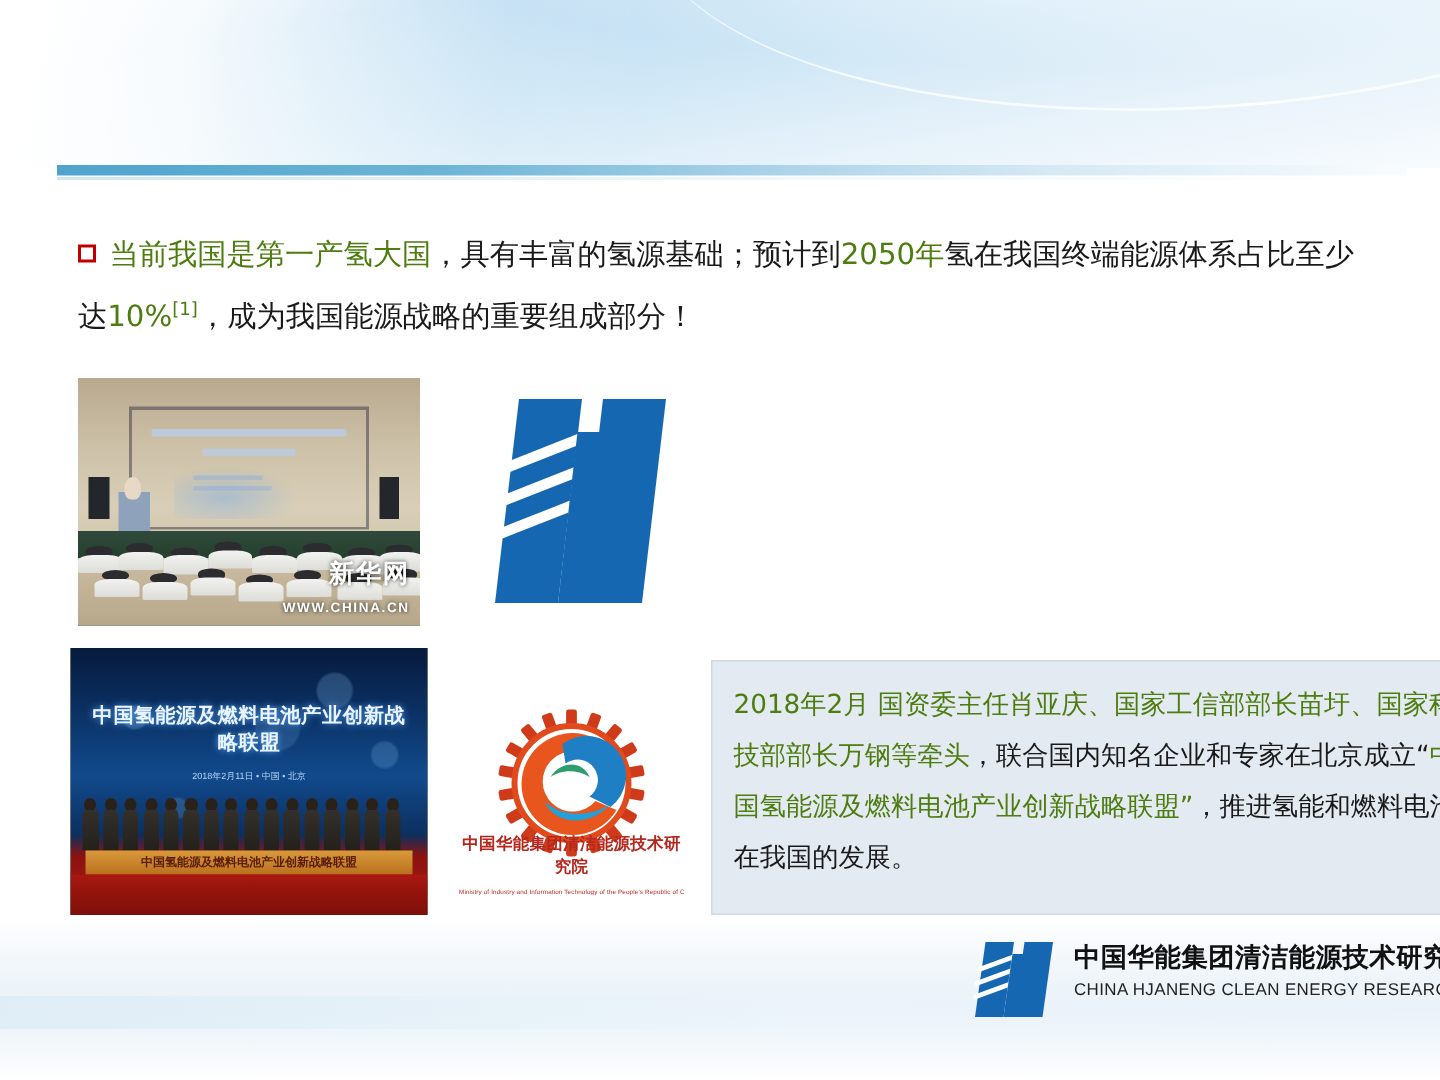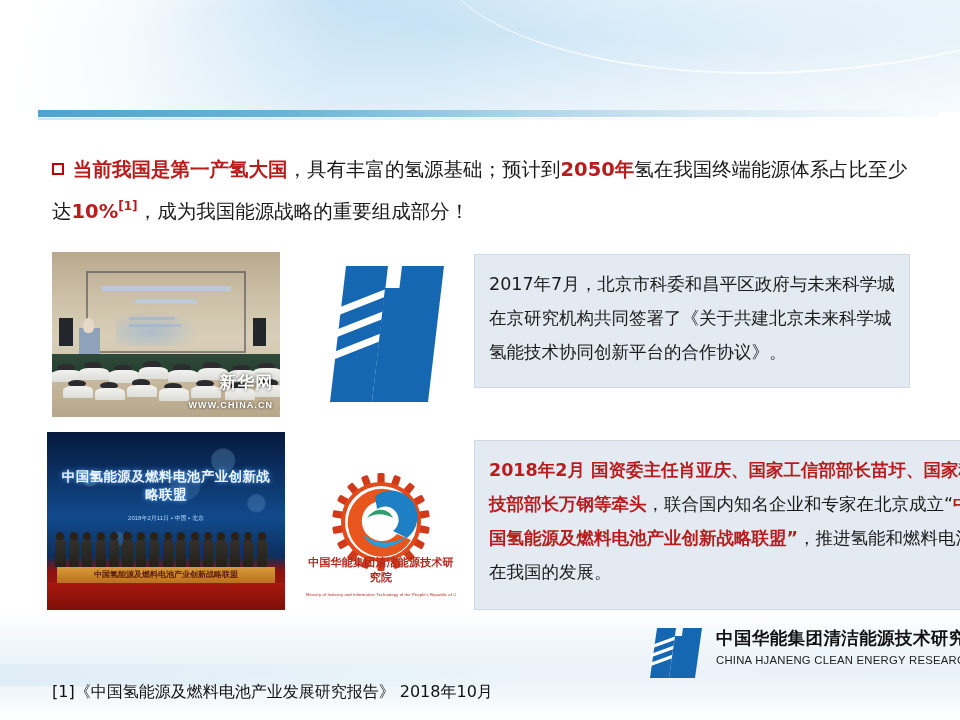--- a/index.html
+++ b/index.html
@@ -63,21 +63,21 @@
   .bullet-block {
     position: absolute; left: 52px; top: 152px; width: 860px;
     font-family: "DejaVu Sans", "Liberation Sans", sans-serif;
     font-size: 19.5px; line-height: 36px; color: #1a1a1a;
   }
   .bullet-sq {
     display: inline-block; width: 12px; height: 12px;
     border: 2.5px solid #c00000; margin-right: 9px;
     position: relative; top: -1px;
   }
-  .red { color: #b91c1c; font-weight: bold; }
+  .red { color: #4d7c0f; }
   .sup { font-size: 0.62em; vertical-align: super; }
 
   
   .photo {
     position: absolute; overflow: hidden; background: #111;
   }
   .photo-1 { left: 52px; top: 252px; width: 228px; height: 165px; }
   .photo-2 { left: 47px; top: 432px; width: 238px; height: 178px; }
 
   
@@ -347,30 +347,26 @@
         <path d="M 26,-22 A 34 34 0 1 0 30,18 L 16,12 A 20 20 0 1 1 16,-14 Z" fill="#e8551d"></path>
         <path d="M -6,-26 A 26 26 0 0 1 26,16 L 12,9 A 13 13 0 0 0 -4,-13 Z" fill="#1e7fc4"></path>
         <path d="M -18,12 C -6,24 14,22 26,14 C 12,30 -12,28 -18,12 Z" fill="#23a0d8"></path>
         <path d="M -14,-4 C -6,-16 8,-14 12,-4 C 2,-10 -8,-8 -14,-4 Z" fill="#2e9e6e"></path>
       </g>
     </svg>
     <div class="miit-cn">中国华能集团清洁能源技术研究院</div>
     <div class="miit-en">Ministry of Industry and Information Technology of the People's Republic of China</div>
   </div>
 
-  <div class="callout callout-1">
-    <span>2017年7月，北京市科委和昌平区政府与未来科学城在京研究机构共同签署了《关于共建北京未来科学城氢能技术协同创新平台的合作协议》。</span>
-  </div>
 
   <div class="callout callout-2">
     <span class="red">2018年2月  国资委主任肖亚庆、国家工信部部长苗圩、国家科技部部长万钢等牵头</span><span>，联合国内知名企业和专家在北京成立</span><span>“</span><span class="red">中国氢能源及燃料电池产业创新战略联盟</span><span class="red">”</span><span>，推进氢能和燃料电池在我国的发展。</span>
   </div>
 
   <div class="footer-band"></div>
-  <div class="footnote">[1]《中国氢能源及燃料电池产业发展研究报告》 2018年10月</div>
 
   <div class="brand">
     <div class="brand-mark">
       <svg width="58" height="56" viewBox="0 0 58 56" xmlns="http://www.w3.org/2000/svg" aria-hidden="true">
         <g fill="#1667b2">
           <polygon points="9,3 28,3 21,53 2,53"></polygon>
           <polygon points="35,3 54,3 47,53 28,53"></polygon>
         </g>
         <g stroke="#ffffff" stroke-width="3.2" fill="none">
           <line x1="3" y1="22" x2="33" y2="11"></line>

